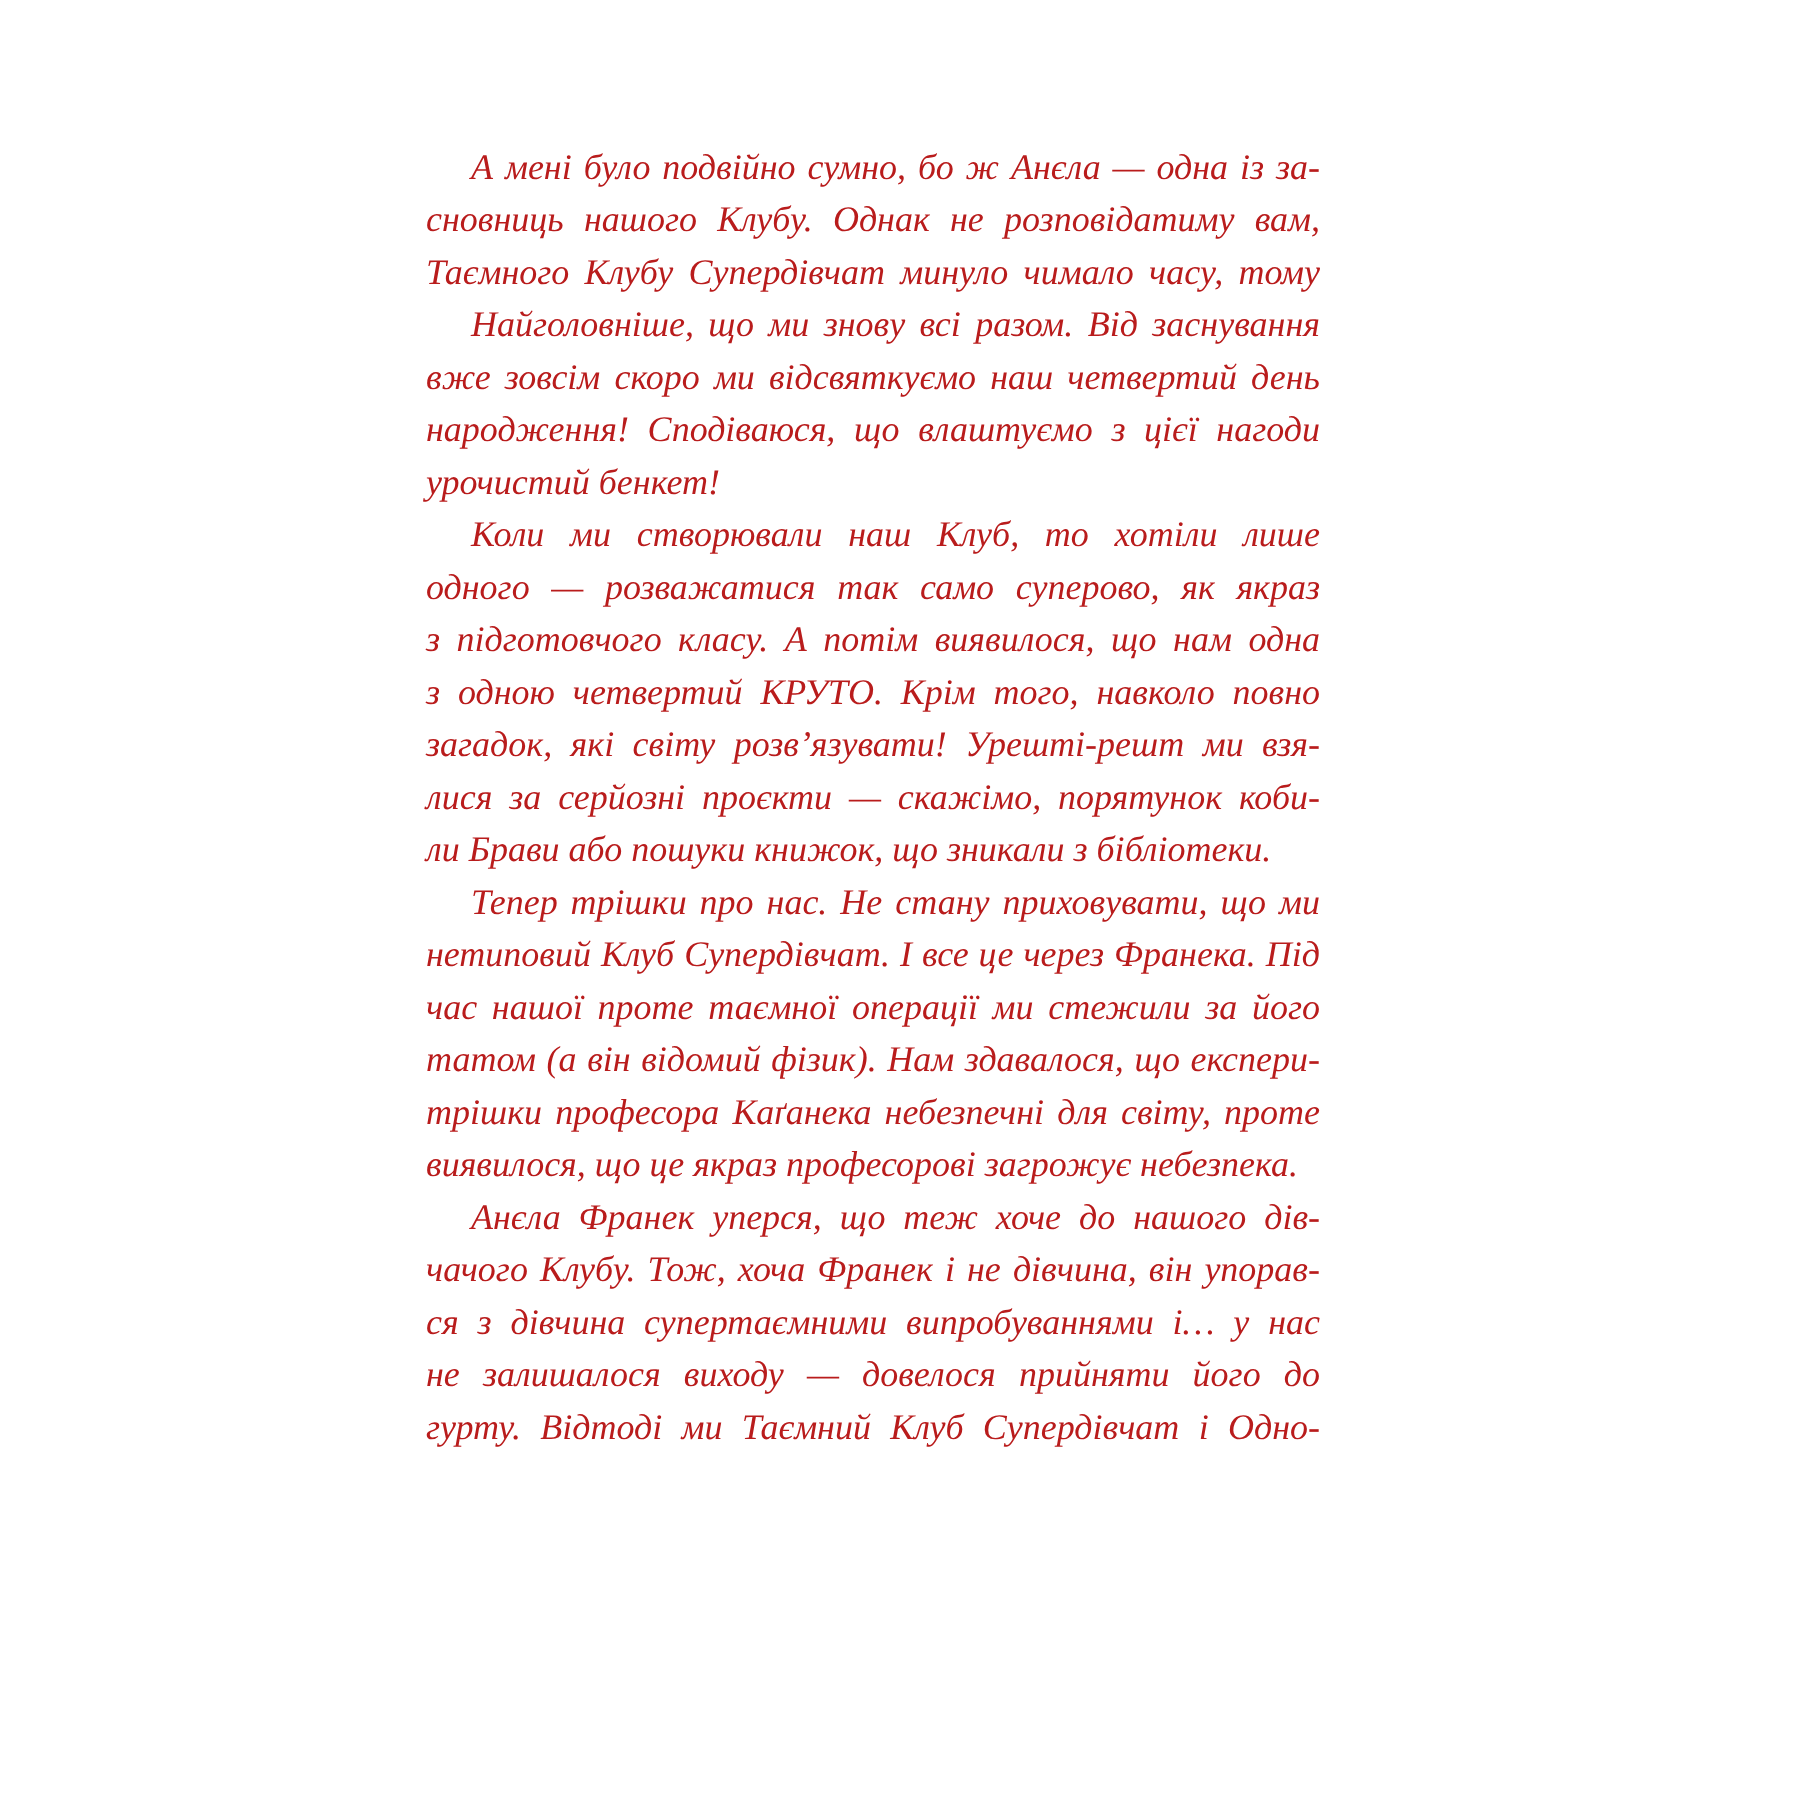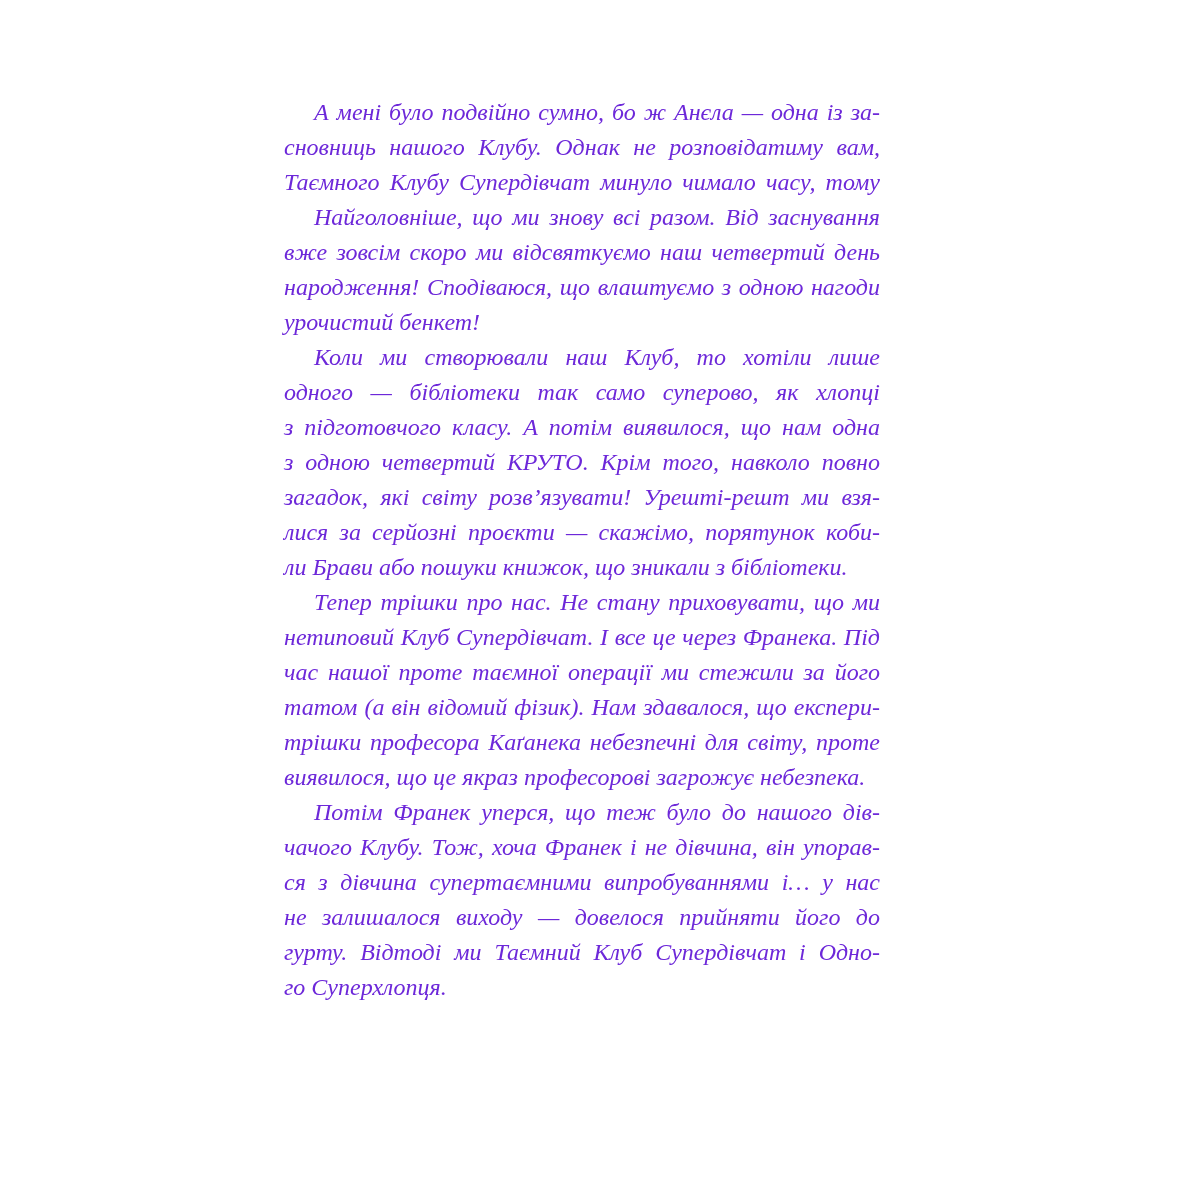--- a/index.html
+++ b/index.html
@@ -38,51 +38,50 @@
     text-indent: 30px;
   }
   .line.last {
     text-align-last: left;
   }
 </style>
 </head>
 <body>
 
 <div class="page">
-  <div class="text-block" style="color: #6d28d9;">
+  <div class="text-block" style="color: #b91c1c;">
       <div class="paragraph">
         <div class="line first">А мені було подвійно сумно, бо ж Анєла — одна із за-</div>
         <div class="line">сновниць нашого Клубу. Однак не розповідатиму вам,</div>
       </div>
       <div class="paragraph">
         <div class="line">Таємного Клубу Супердівчат минуло чимало часу, тому</div>
         <div class="line first">Найголовніше, що ми знову всі разом. Від заснування</div>
         <div class="line">вже зовсім скоро ми відсвяткуємо наш четвертий день</div>
-        <div class="line">народження! Сподіваюся, що влаштуємо з одною нагоди</div>
+        <div class="line">народження! Сподіваюся, що влаштуємо з цієї нагоди</div>
         <div class="line last">урочистий бенкет!</div>
       </div>
       <div class="paragraph">
         <div class="line first">Коли ми створювали наш Клуб, то хотіли лише</div>
-        <div class="line">одного — бібліотеки так само суперово, як хлопці</div>
+        <div class="line">одного — розважатися так само суперово, як якраз</div>
         <div class="line">з підготовчого класу. А потім виявилося, що нам одна</div>
         <div class="line">з одною четвертий КРУТО. Крім того, навколо повно</div>
         <div class="line">загадок, які світу розв’язувати! Урешті-решт ми взя-</div>
         <div class="line">лися за серйозні проєкти — скажімо, порятунок коби-</div>
         <div class="line last">ли Брави або пошуки книжок, що зникали з бібліотеки.</div>
       </div>
       <div class="paragraph">
         <div class="line first">Тепер трішки про нас. Не стану приховувати, що ми</div>
         <div class="line">нетиповий Клуб Супердівчат. І все це через Франека. Під</div>
         <div class="line">час нашої проте таємної операції ми стежили за його</div>
         <div class="line">татом (а він відомий фізик). Нам здавалося, що експери-</div>
         <div class="line">трішки професора Каґанека небезпечні для світу, проте</div>
         <div class="line last">виявилося, що це якраз професорові загрожує небезпека.</div>
       </div>
       <div class="paragraph">
-        <div class="line first">Потім Франек уперся, що теж було до нашого дів-</div>
+        <div class="line first">Анєла Франек уперся, що теж хоче до нашого дів-</div>
         <div class="line">чачого Клубу. Тож, хоча Франек і не дівчина, він упорав-</div>
         <div class="line">ся з дівчина супертаємними випробуваннями і… у нас</div>
         <div class="line">не залишалося виходу — довелося прийняти його до</div>
         <div class="line">гурту. Відтоді ми Таємний Клуб Супердівчат і Одно-</div>
-        <div class="line last">го Суперхлопця.</div>
       </div>
     </div>
 </div>
 
 </body></html>

